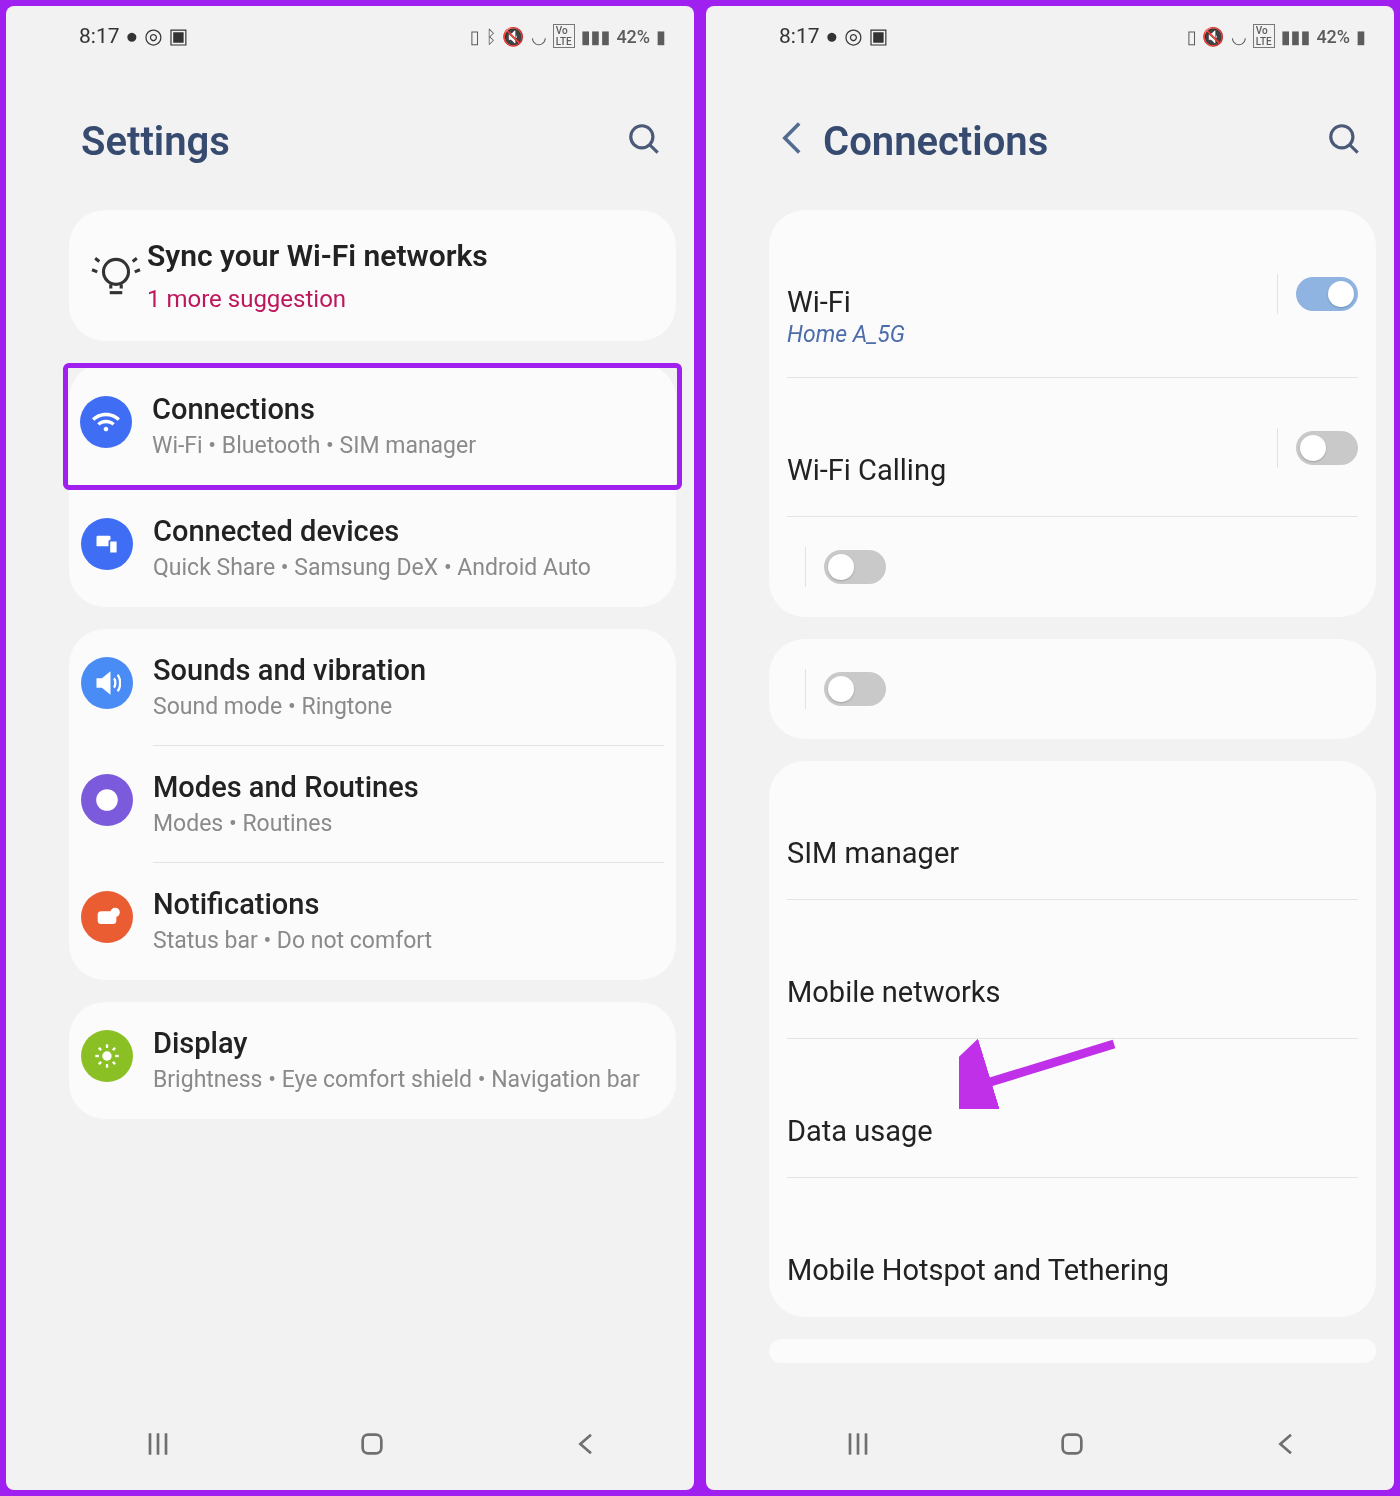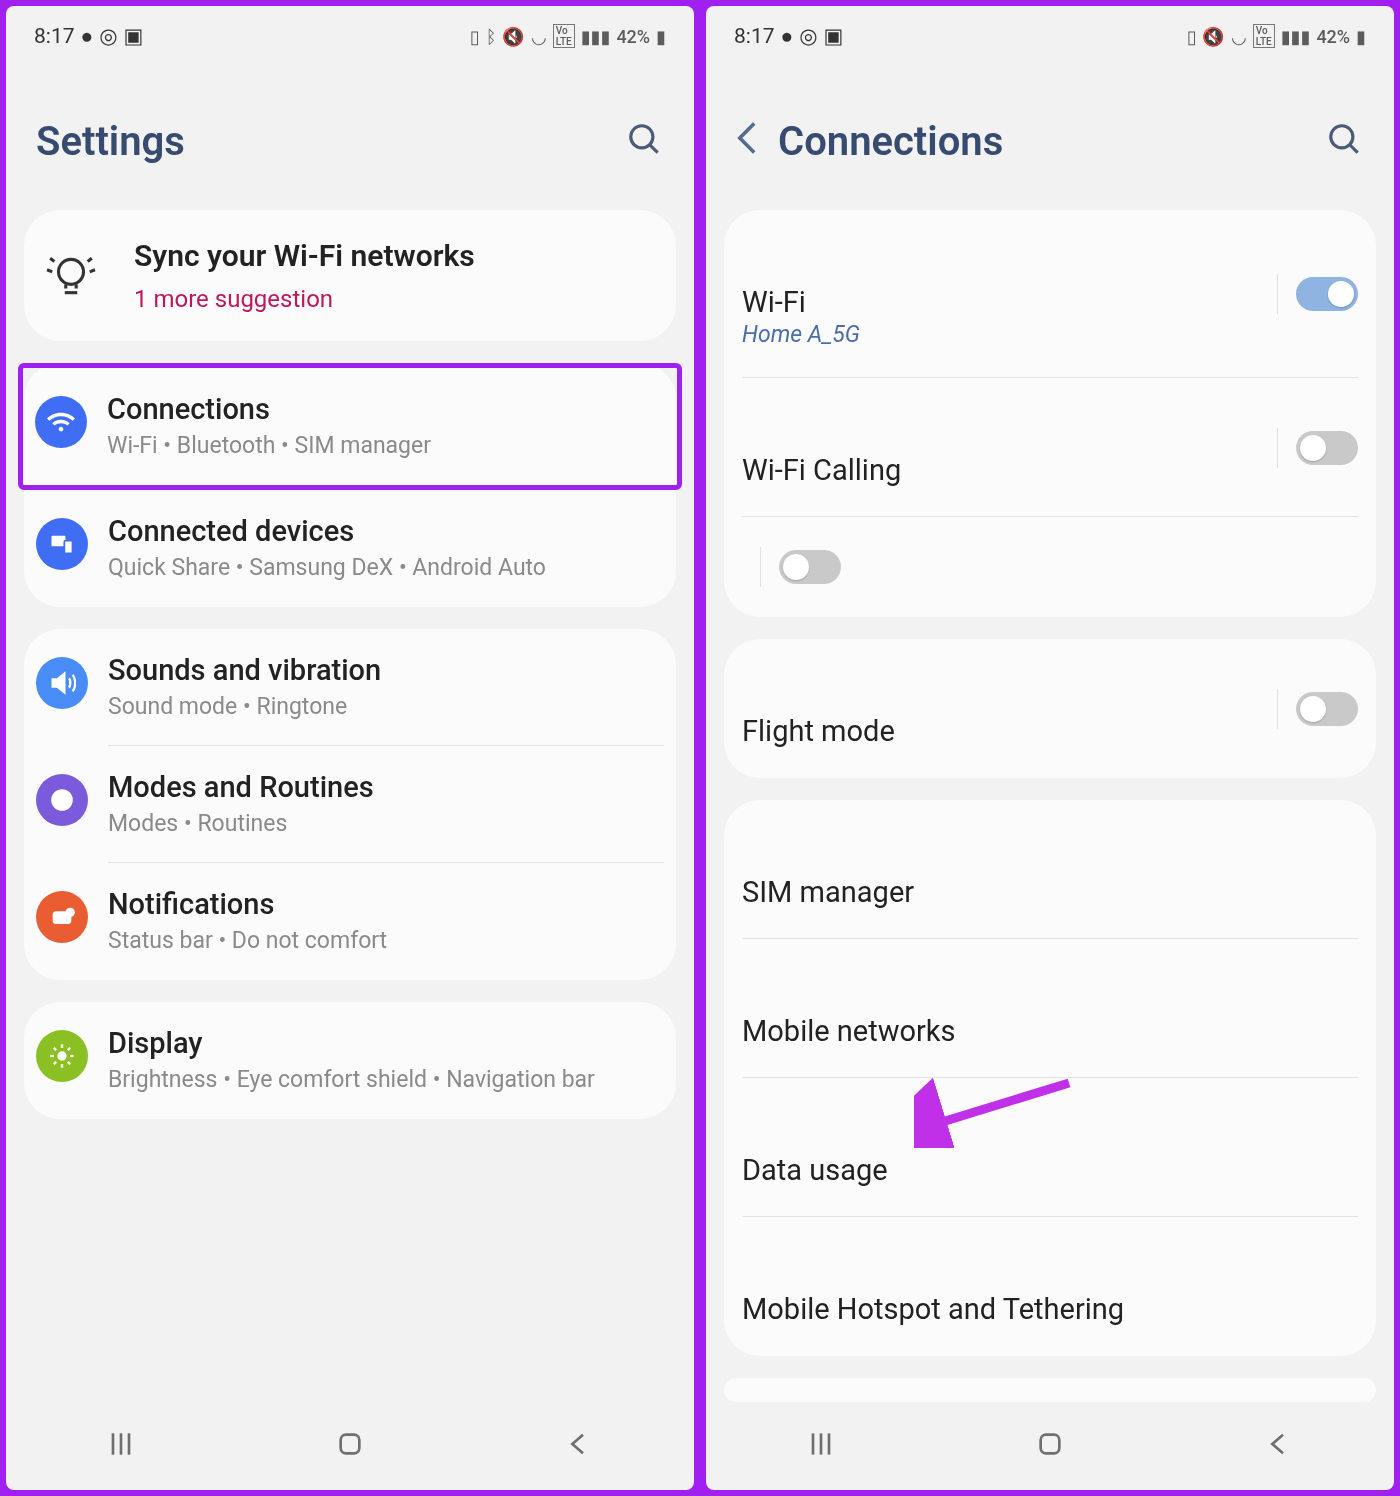--- a/index.html
+++ b/index.html
@@ -13,20 +13,21 @@
   padding: 6px;
 }
 .phone {
   flex: 1;
   background: #f2f2f2;
   border-radius: 8px;
   display: flex;
   flex-direction: column;
   position: relative;
   overflow: hidden;
+  padding-left: 45px;
 }
 .statusbar {
   display: flex;
   justify-content: space-between;
   align-items: center;
   padding: 18px 28px 10px;
   font-size: 21px;
   color: #333;
   font-weight: 500;
 }
@@ -69,21 +70,21 @@
 }
 .card {
   background: #fbfbfb;
   border-radius: 36px;
   margin-bottom: 22px;
 }
 .sync-card {
   display: flex;
   align-items: center;
   padding: 28px 22px;
-  gap: 38px;
+  gap: 6px;
 }
 .sync-card .bulb {
   width: 50px; height: 50px;
 }
 .sync-card .bulb svg { width: 50px; height: 50px; }
 .sync-card .sync-title {
   font-size: 30px;
   font-weight: 600;
   color: #222;
 }
@@ -425,23 +426,20 @@
         <div class="toggle off"></div>
       </div>
       <div class="row">
         <div class="divider-v"></div>
         <div class="toggle off"></div>
       </div>
     </div>
 
     <div class="card">
       <div class="row">
-        <div class="row-text">
-            <div class="row-title">Flight mode</div>
-          </div>
         <div class="divider-v"></div>
         <div class="toggle off"></div>
       </div>
     </div>
 
     <div class="card" style="position:relative;">
       <div class="row">
         <div class="row-text">
             <div class="row-title">SIM manager</div>
           </div>

